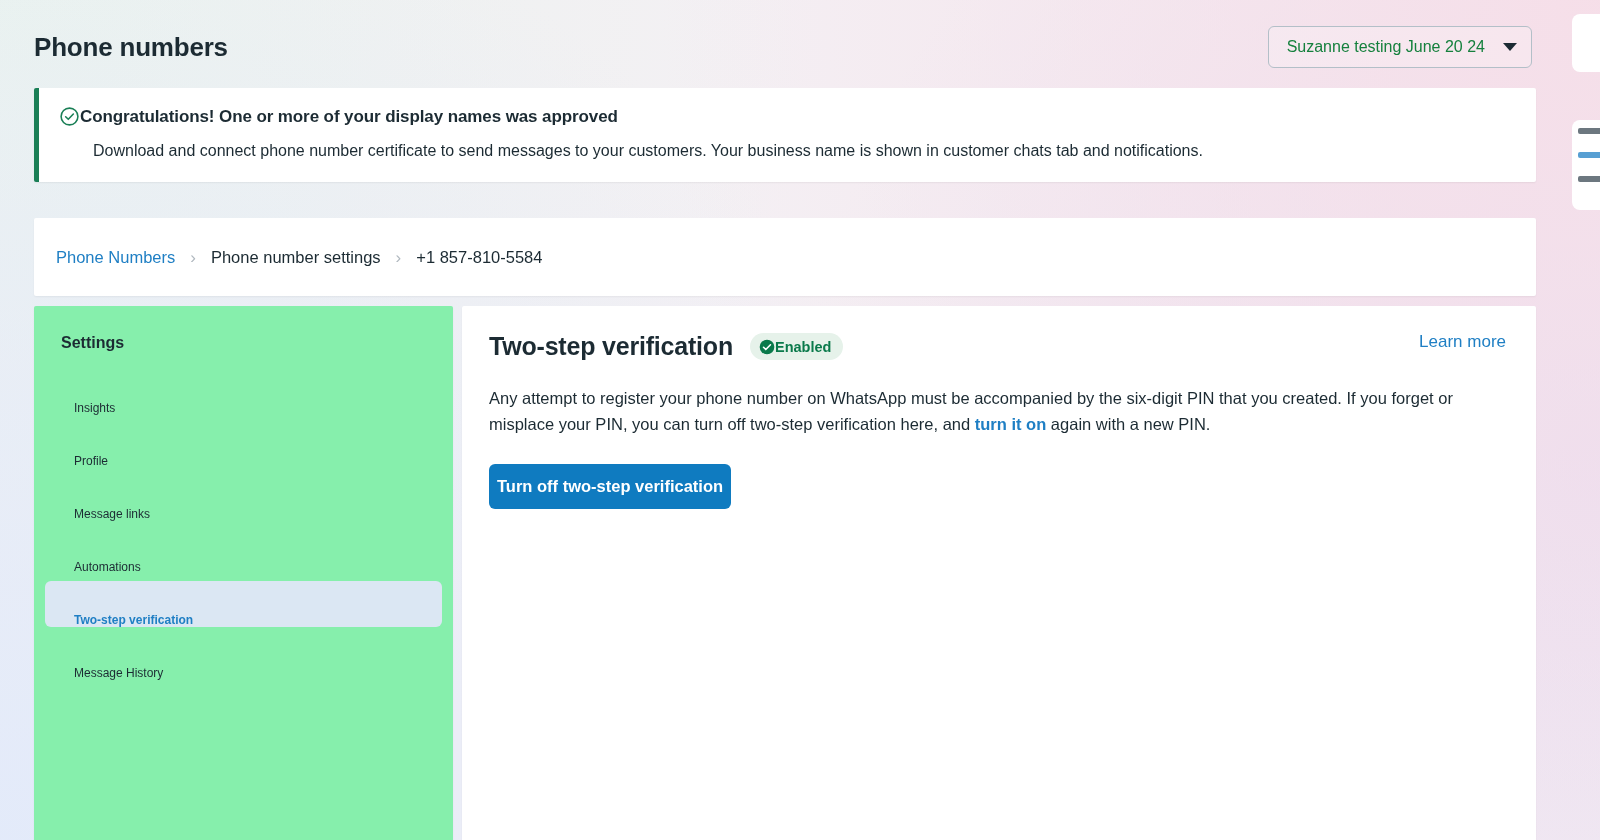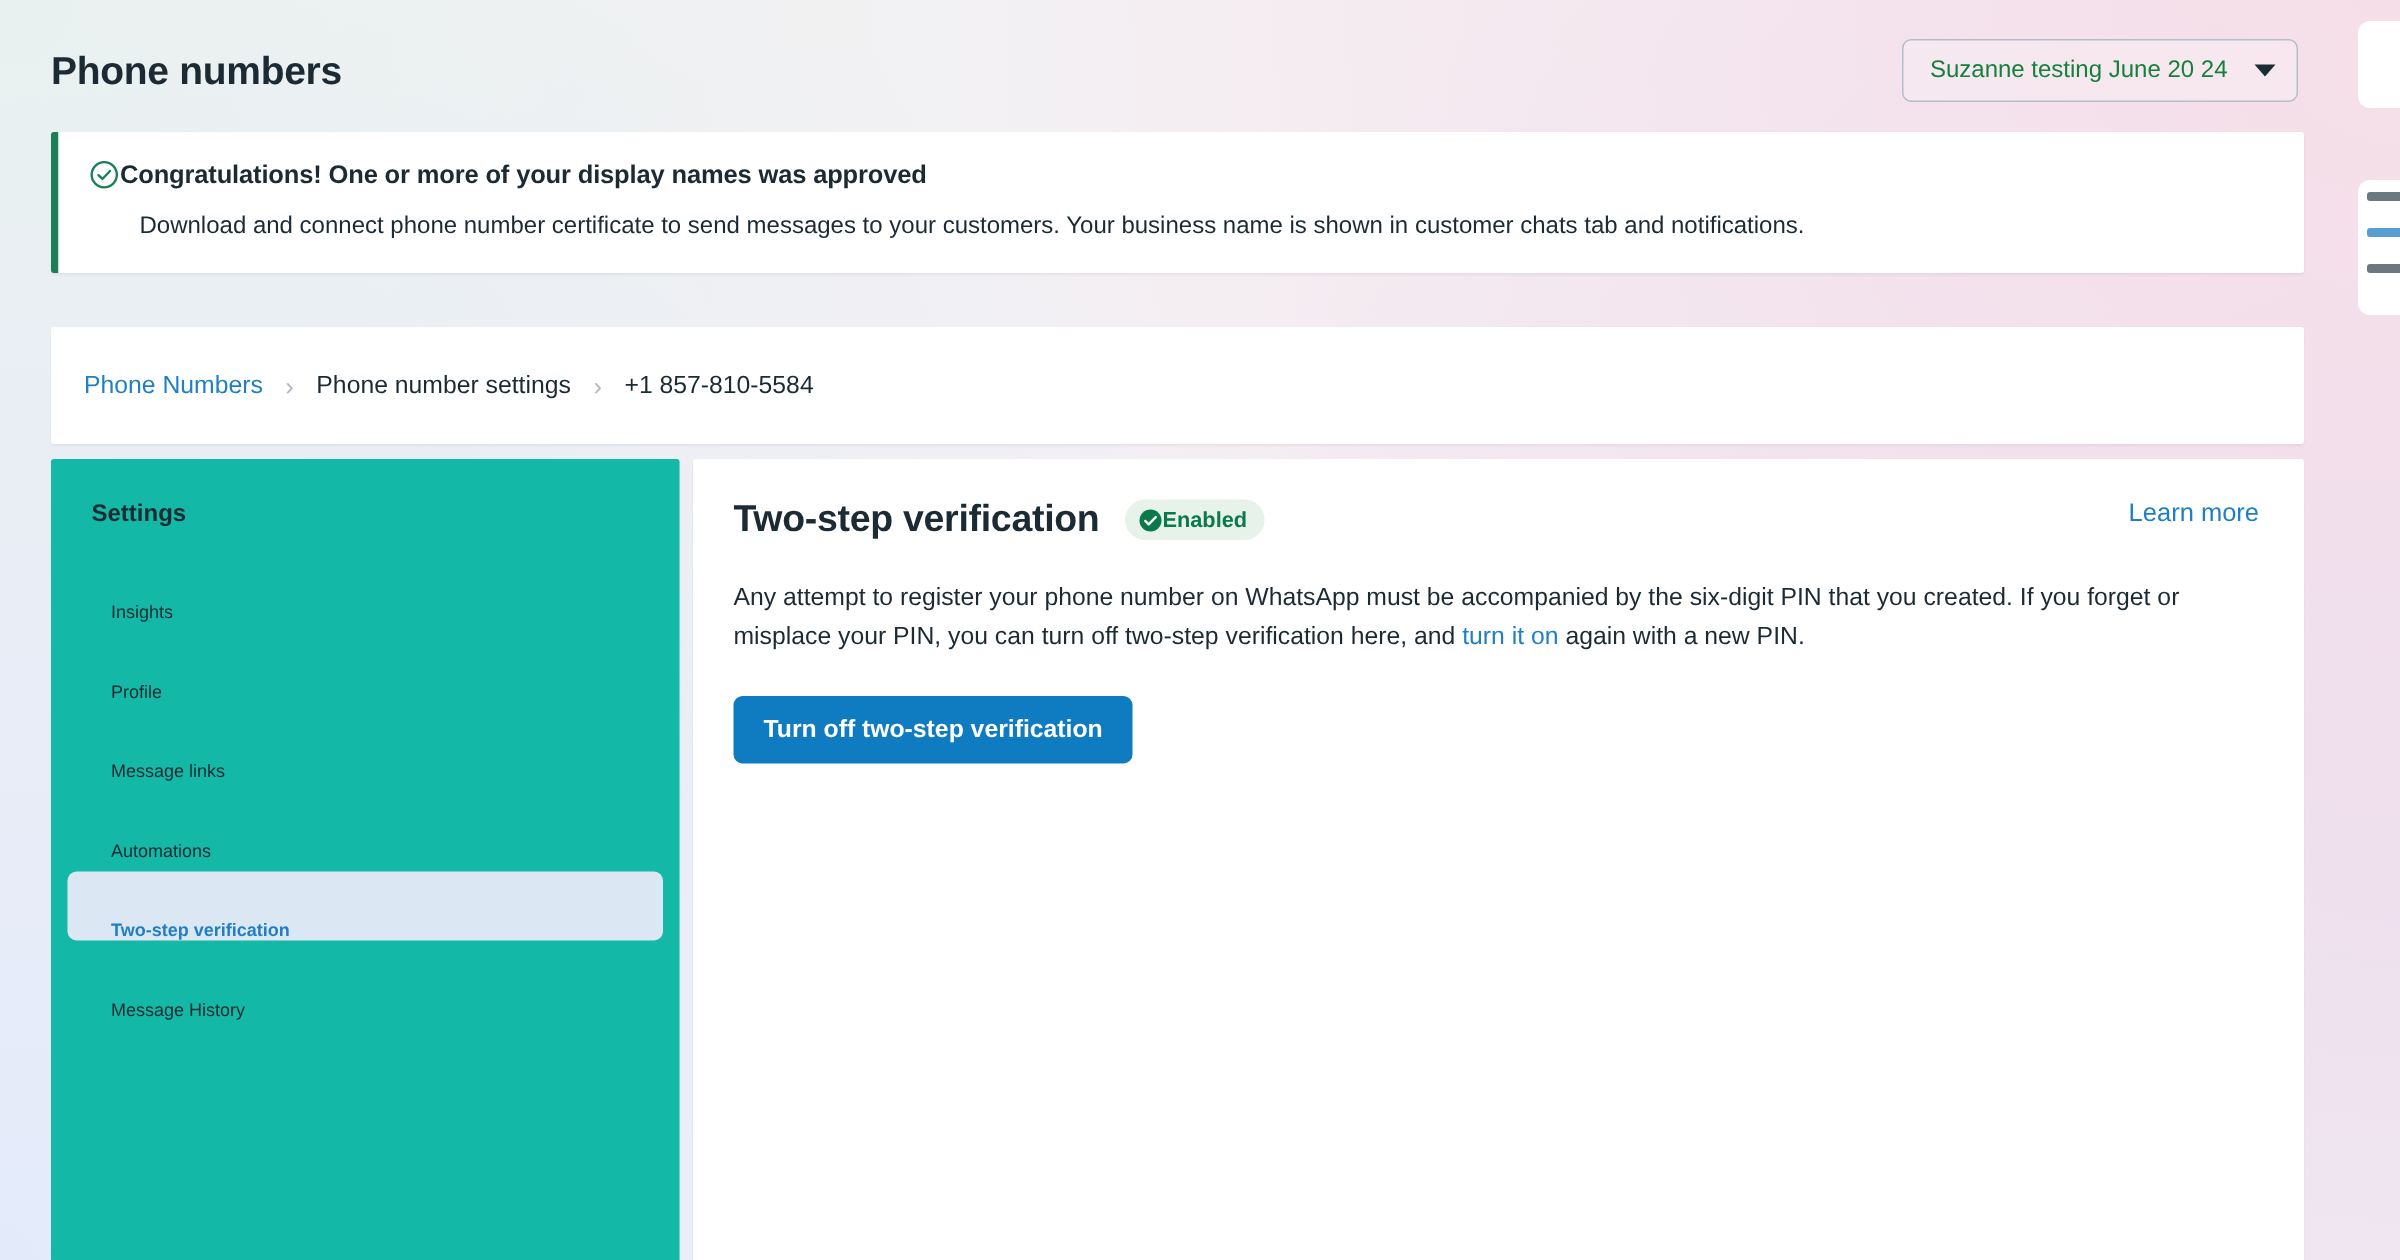--- a/index.html
+++ b/index.html
@@ -160,21 +160,21 @@
     line-height: 1;
   }
 
   
   .sidebar-card {
     position: absolute;
     top: 306px;
     left: 34px;
     width: 419px;
     height: 534px;
-    background: #14b8a6;
+    background: #86efac;
     border-radius: 2px 2px 0 0;
     padding: 22px 0 0 0;
     box-shadow: 0 1px 2px rgba(0,0,0,0.05);
     overflow: hidden;
   }
   .sidebar-heading {
     font-size: 16px;
     font-weight: 700;
     color: #1c2b33;
     padding: 6px 0 0 27px;
@@ -251,26 +251,26 @@
     white-space: nowrap;
   }
 
   .description {
     margin-top: 25px;
     max-width: 1002px;
     font-size: 16.5px;
     line-height: 1.55;
     color: #1c2b33;
   }
-  .inline-link { color: #1f7fc4; cursor: pointer; }
+  .inline-link { color: #1f7fc4; cursor: pointer; font-weight: bold; }
 
   .primary-button {
     margin-top: 27px;
     height: 45px;
-    padding: 0 20px;
+    padding: 0 8px;
     border: none;
     border-radius: 6px;
     background: #0f7bc0;
     color: #ffffff;
     font-family: "Liberation Sans", sans-serif;
     font-size: 16.5px;
     font-weight: 700;
     cursor: pointer;
   }
 </style>

